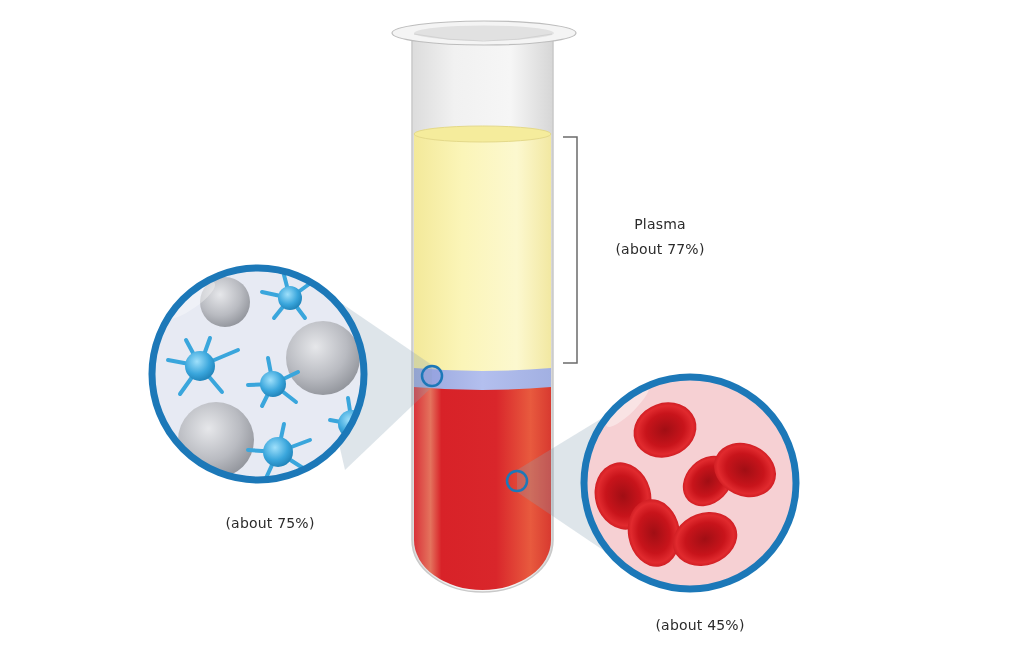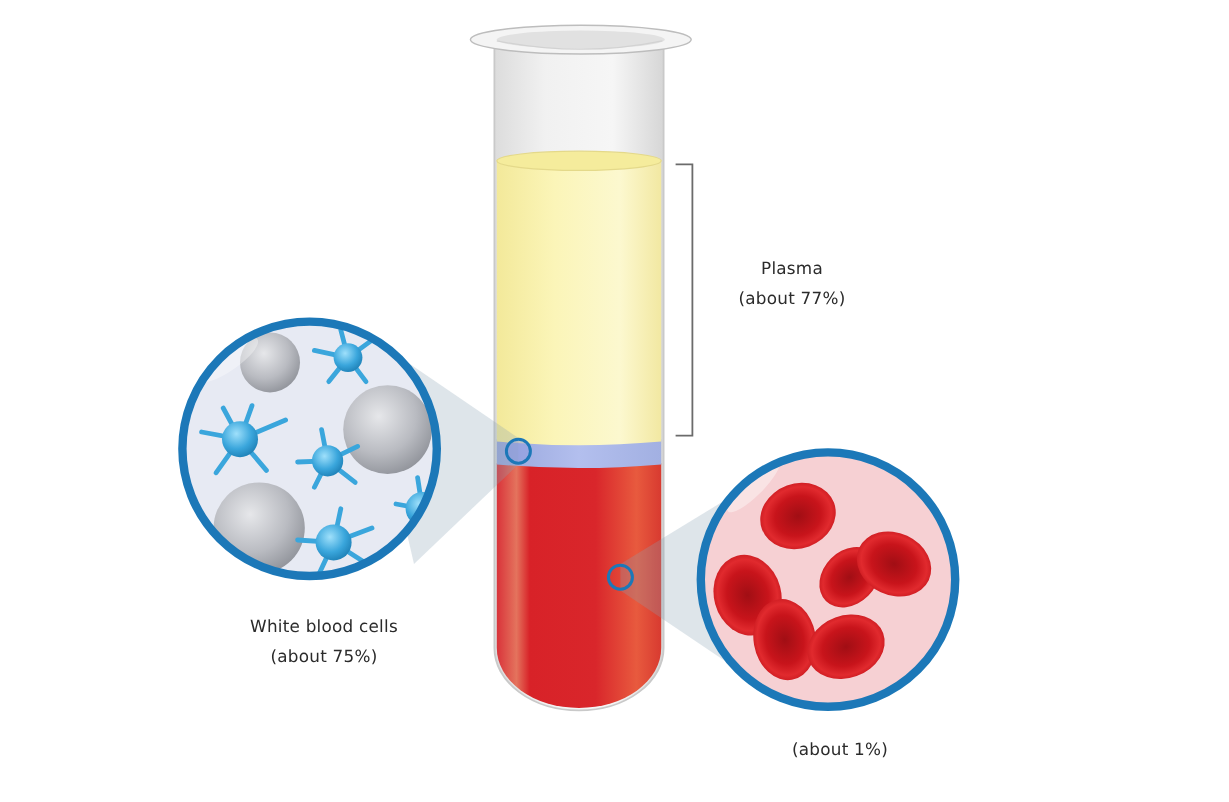--- a/index.html
+++ b/index.html
@@ -151,19 +151,18 @@
     <circle cx="690" cy="483" r="106" fill="none" stroke="#1c78b8" stroke-width="7"></circle>
   </g>
 </svg>
 
 <div class="label" style="left:580px; top:212px; width:160px;">
   <span>Plasma</span>
   <span>(about 77%)</span>
 </div>
 
 <div class="label" style="left:160px; top:511px; width:220px;">
-  <span>White blood cells</span>
   <span>(about 75%)</span>
 </div>
 
 <div class="label" style="left:590px; top:613px; width:220px;">
-  <span>(about 1%)</span>
+  <span>(about 45%)</span>
 </div>
 
 </body></html>

